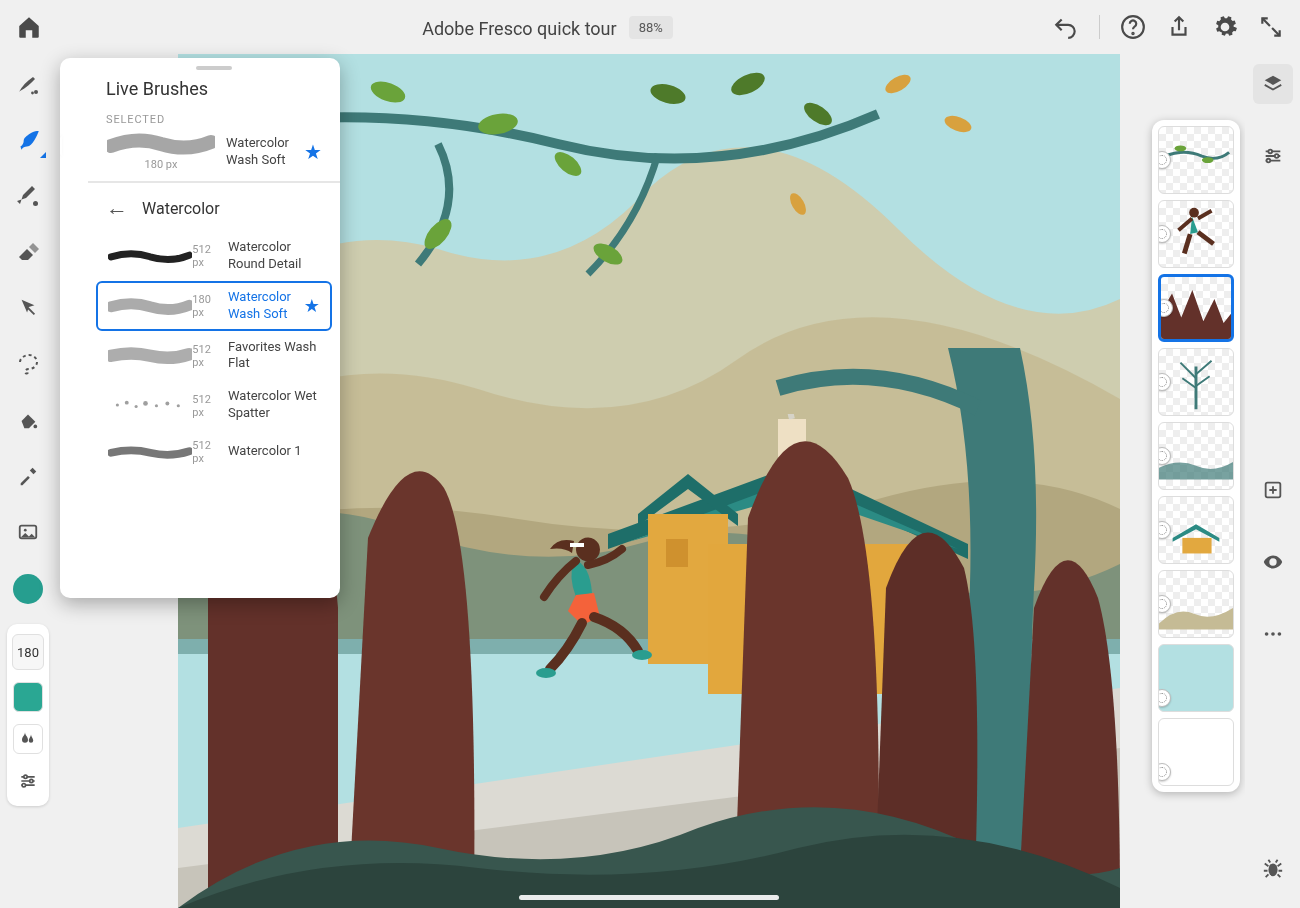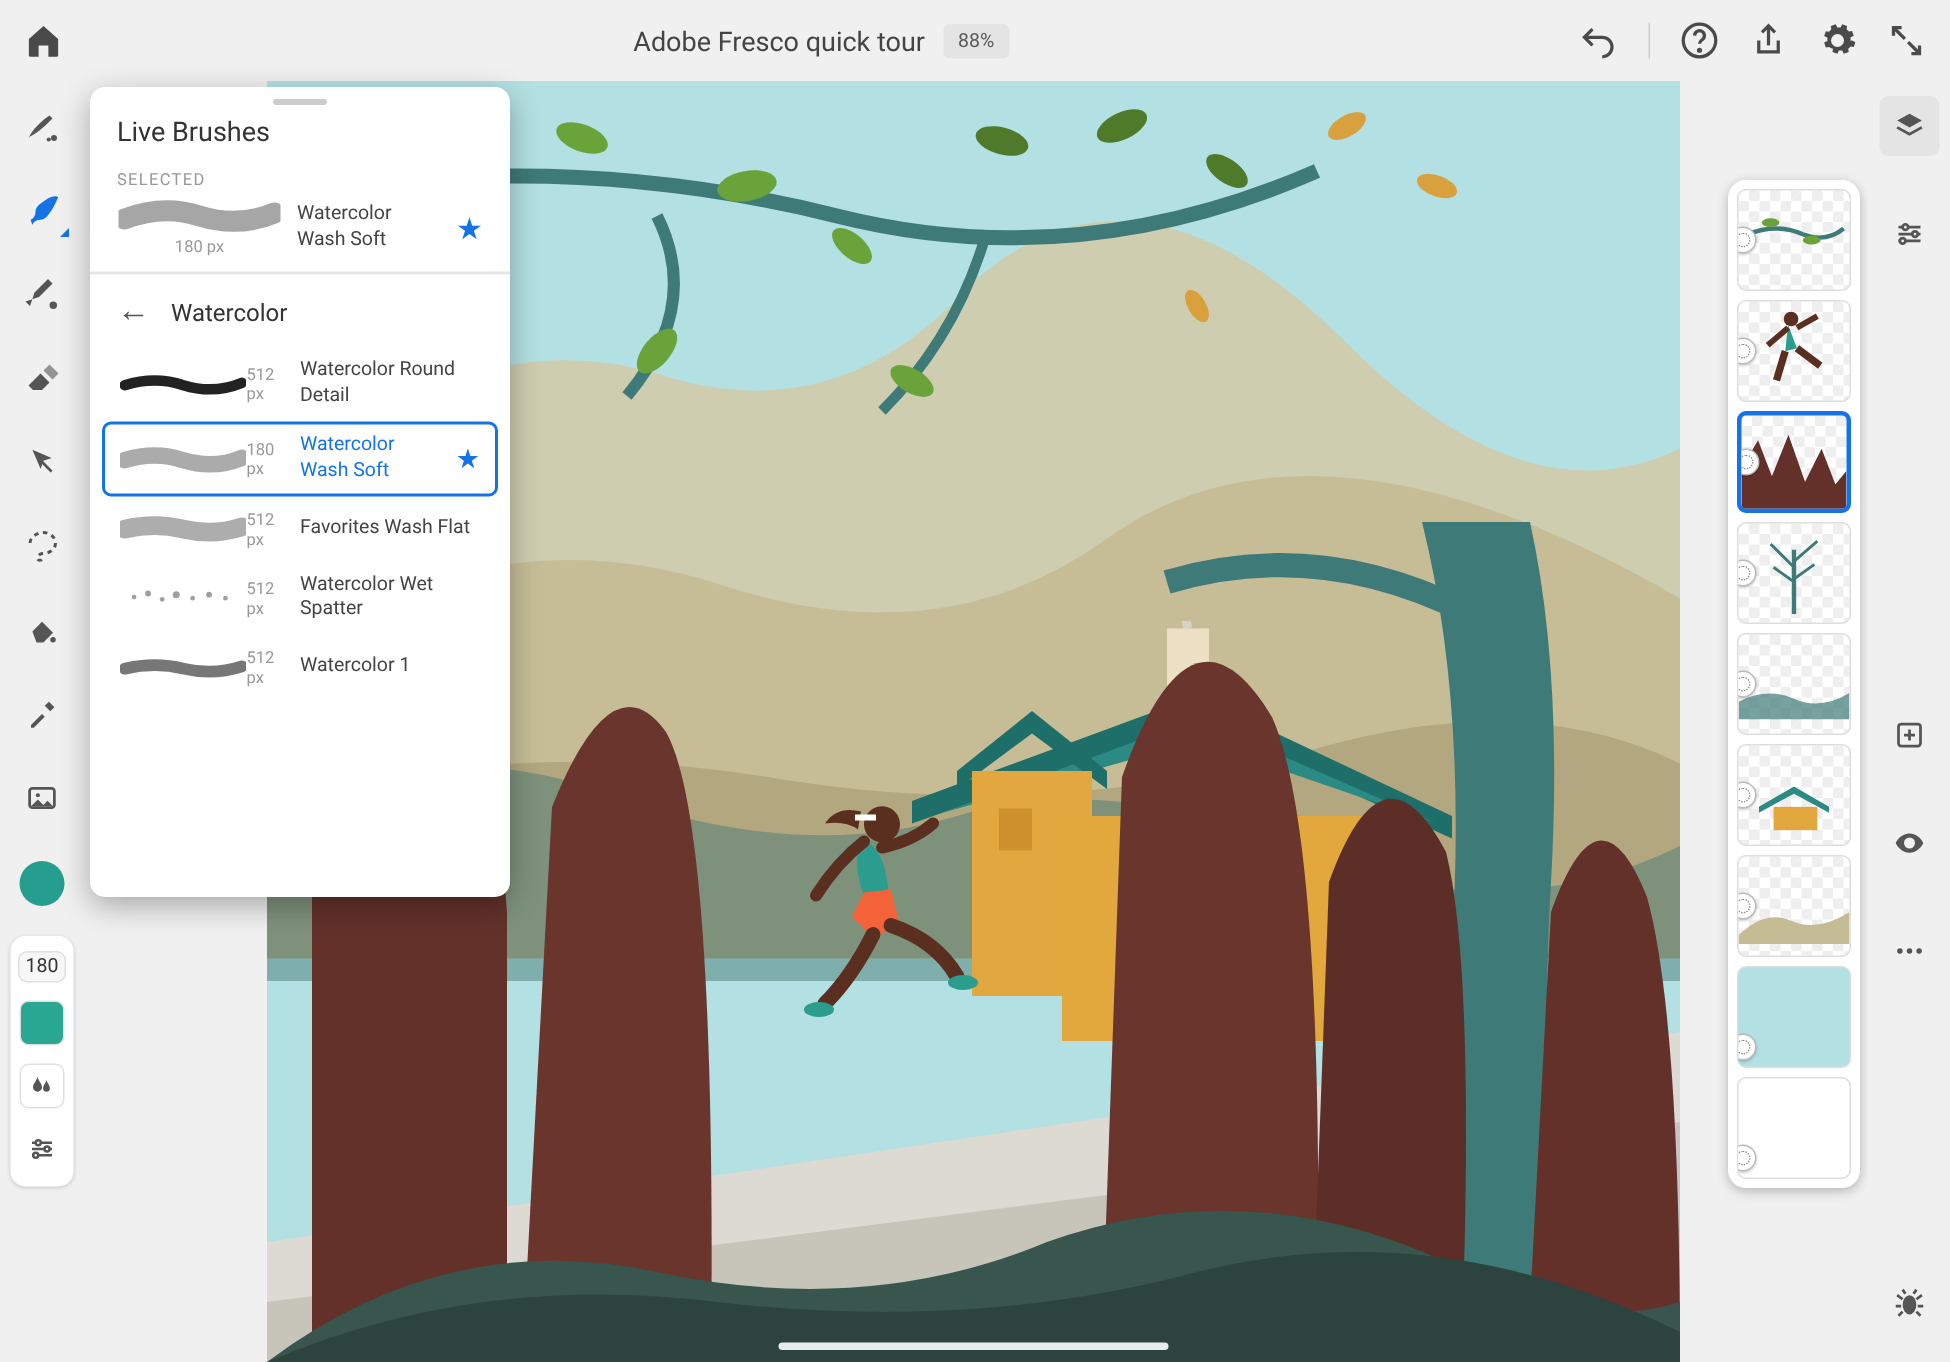--- a/index.html
+++ b/index.html
@@ -74,21 +74,21 @@
     width: 42px;
     display: flex;
     flex-direction: column;
     align-items: center;
     gap: 12px;
     padding: 10px 0;
     box-shadow: 0 1px 3px rgba(0,0,0,0.15);
     margin-top:-8px;
   }
   .size-box {
-    width: 32px; height: 21px; border-radius: 6px;
+    width: 32px; height: 36px; border-radius: 6px;
     background: #f7f7f7;
     display: flex; align-items: center; justify-content: center;
     font-size: 13px; color: #333;
     border:1px solid #e0e0e0;
   }
   .square-swatch {
     width: 30px; height: 30px; border-radius: 6px;
     background: #2aa793;
     border:1px solid #e0e0e0;
   }
@@ -195,20 +195,21 @@
   .popover {
     position:absolute;
     left:60px; top:4px;
     width:280px; height:540px;
     background:#fff;
     border-radius:10px;
     box-shadow:0 6px 20px rgba(0,0,0,.3);
     display:flex;
     flex-direction:column;
     overflow:hidden;
+    padding-left:28px;
   }
   .popover::before{
     content:"";
     position:absolute;
     left:-8px; top:78px;
     width:0;height:0;
     border-top:10px solid transparent;
     border-bottom:10px solid transparent;
     border-right:10px solid #fff;
     filter:drop-shadow(-2px 0 2px rgba(0,0,0,.1));

